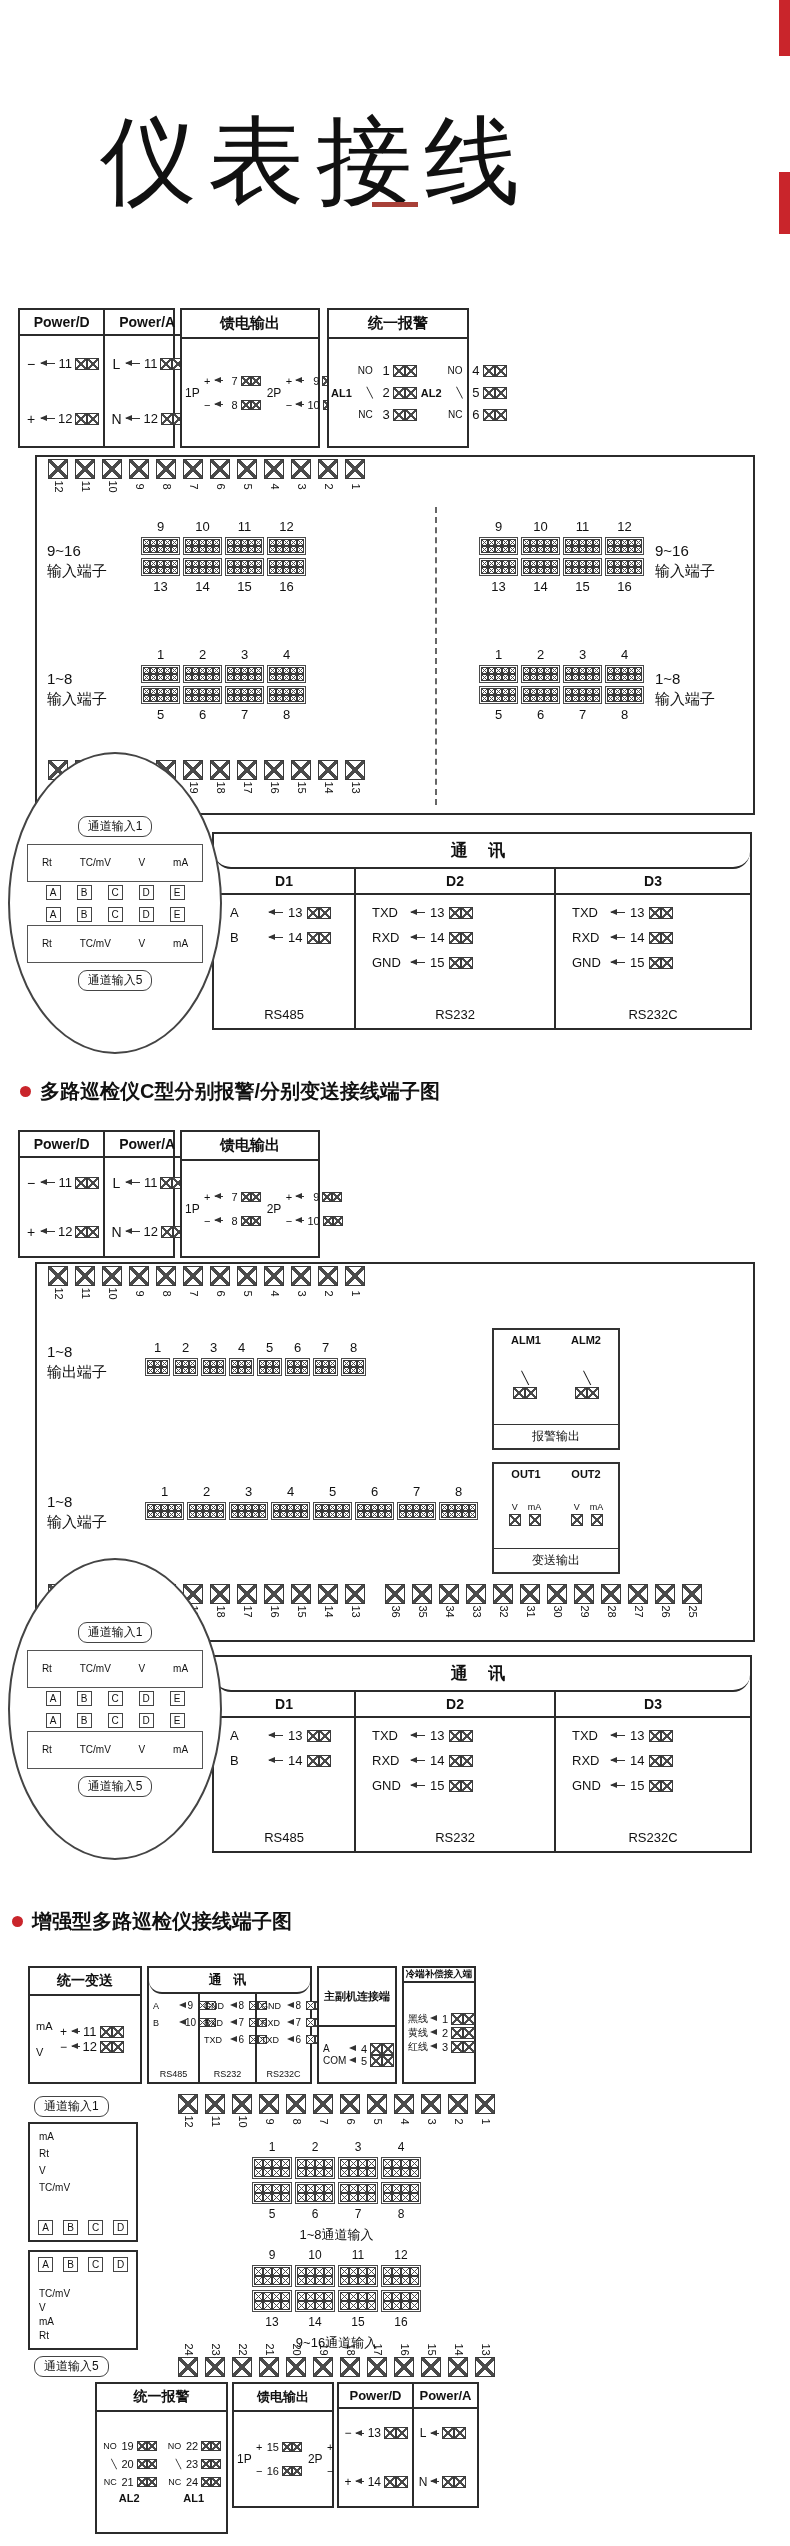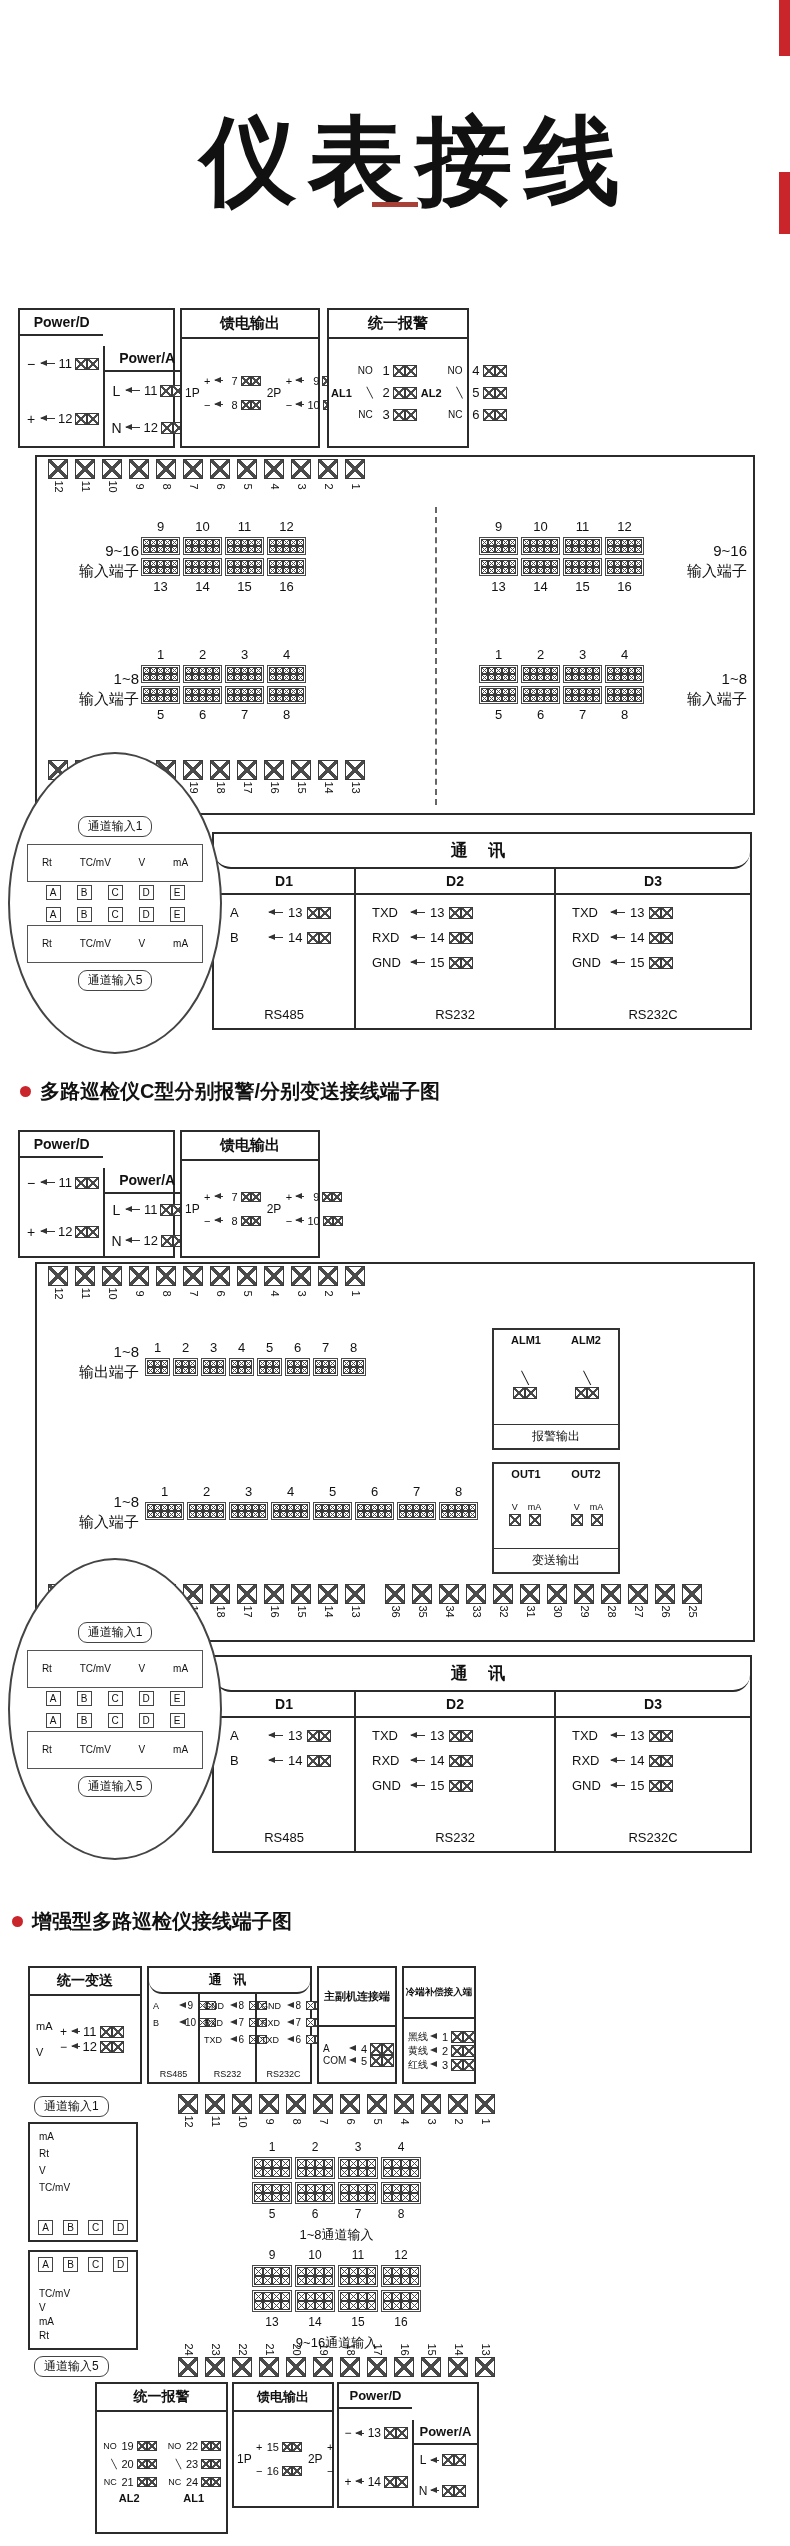--- a/index.html
+++ b/index.html
@@ -1,50 +1,50 @@
 <!DOCTYPE html>
 <html><head>
 <meta charset="utf-8">
 <style>
   html,body{margin:0;padding:0;background:#fff;}
   .page{position:relative;width:790px;height:2546px;background:#fff;overflow:hidden;
         font-family:"Liberation Sans",sans-serif;color:#111;}
   
   .redbar{position:absolute;background:#c9252b;width:11px;right:0;}
-  .title{position:absolute;top:44px;left:0;width:632px;text-align:right;
-         font-size:96px;font-weight:700;letter-spacing:12px;line-height:1.1;}
+  .title{position:absolute;top:44px;left:0;width:632px;text-align:center;
+         font-size:96px;font-weight:400;letter-spacing:12px;line-height:1.1;}
   .title-dash{position:absolute;top:202px;left:372px;width:46px;height:5px;background:#a84038;}
   .sec-head{position:absolute;display:flex;align-items:center;gap:9px;font-size:20px;font-weight:bold;}
   .dot{width:11px;height:11px;border-radius:50%;background:#c9252b;flex:0 0 auto;}
   
   .fbox{position:absolute;border:2px solid #2b2b2b;background:#fff;box-sizing:border-box;
         display:flex;flex-direction:column;}
   .fhead{border-bottom:2px solid #2b2b2b;text-align:center;font-weight:bold;font-size:15px;padding:4px 2px;}
   .fhead.sm{font-size:11px;padding:21px 1px;}
-  .fhead.xs{font-size:9.5px;padding:18px 1px;}
+  .fhead.xs{font-size:9.5px;padding:0 1px;}
   
   .xt{display:inline-block;box-sizing:border-box;border:1px solid #3a3a3a;background-color:#fff;
       background-image:linear-gradient(45deg,transparent 43%,#4a4a4a 43%,#4a4a4a 57%,transparent 57%),
                        linear-gradient(135deg,transparent 43%,#4a4a4a 43%,#4a4a4a 57%,transparent 57%);}
   .xt-strip{width:20px;height:20px;}
   .xt-md{width:12px;height:12px;}
   .xt-sm{width:7px;height:7px;}
   .tpair{display:inline-flex;}
   
   .wire{position:relative;display:inline-block;width:14px;height:0;border-top:1px solid #333;vertical-align:middle;}
   .wire:before{content:'';position:absolute;left:-1px;top:-4px;width:0;height:0;
                border-top:3.5px solid transparent;border-bottom:3.5px solid transparent;border-right:7px solid #333;}
   .wire.w8{width:8px;}
   
   .prow{display:flex;align-items:center;gap:3px;}
   .sign{font-size:14px;width:14px;text-align:center;}
   .pnum{font-size:13px;min-width:14px;text-align:right;}
   .pwr-body{display:flex;flex:1;}
   .pcol{flex:1;display:flex;flex-direction:column;}
-  .pcol+.pcol{border-left:2px solid #2b2b2b;margin-top:36px;}
+  .pcol+.pcol{border-left:2px solid #2b2b2b;}
   .phead{border-bottom:2px solid #2b2b2b;text-align:center;font-weight:bold;font-size:14px;padding:4px 0;}
   .pcol .prow{flex:1;padding:0 4px;}
   
   .feed-body{display:flex;flex:1;align-items:center;}
   .fgrp{flex:1;display:flex;align-items:center;gap:3px;padding:0 3px;}
   .gname{font-size:12px;}
   .gcol{display:flex;flex-direction:column;gap:12px;}
   .feed-sm .sign{width:9px;font-size:11px;}
   .feed-sm .pnum{font-size:11px;min-width:12px;}
   .feed-sm .xt-md{width:10px;height:10px;}
@@ -89,21 +89,21 @@
   .numrow span{text-align:center;}
   .nw39 span{width:39px;}
   .nw25 span{width:25px;}
   .nw40 span{width:40px;}
   .grprow{display:flex;gap:3px;}
   .grp{box-sizing:border-box;display:inline-flex;flex-wrap:wrap;border:1px solid #4a4a4a;padding:1px;background:#fff;}
   .grp-5{width:39px;}
   .grp-3{width:25px;}
   .grp-4b{width:40px;}
   .grp-4b .xt-sm{width:9px;height:9px;}
-  .blklabel{position:absolute;width:92px;text-align:right;font-size:15px;line-height:1.3;}
+  .blklabel{position:absolute;width:92px;text-align:left;font-size:15px;line-height:1.3;}
   .blkcap{font-size:13px;margin-top:2px;}
   
   .inset{position:absolute;border:2px solid #444;border-radius:50%;background:#fff;z-index:5;
          display:flex;flex-direction:column;align-items:center;justify-content:center;gap:7px;box-sizing:border-box;}
   .pill{display:inline-block;border:1px solid #444;border-radius:9px;padding:1px 9px;font-size:12px;background:#fff;}
   .mini{display:flex;flex-direction:column;align-items:center;gap:3px;}
   .sensorbox{border:1px solid #555;width:176px;height:38px;display:flex;align-items:center;
              justify-content:space-around;font-size:10px;box-sizing:border-box;}
   .ltrow{display:flex;gap:16px;}
   .lterm{width:15px;height:15px;border:1px solid #444;font-size:10px;display:inline-flex;

